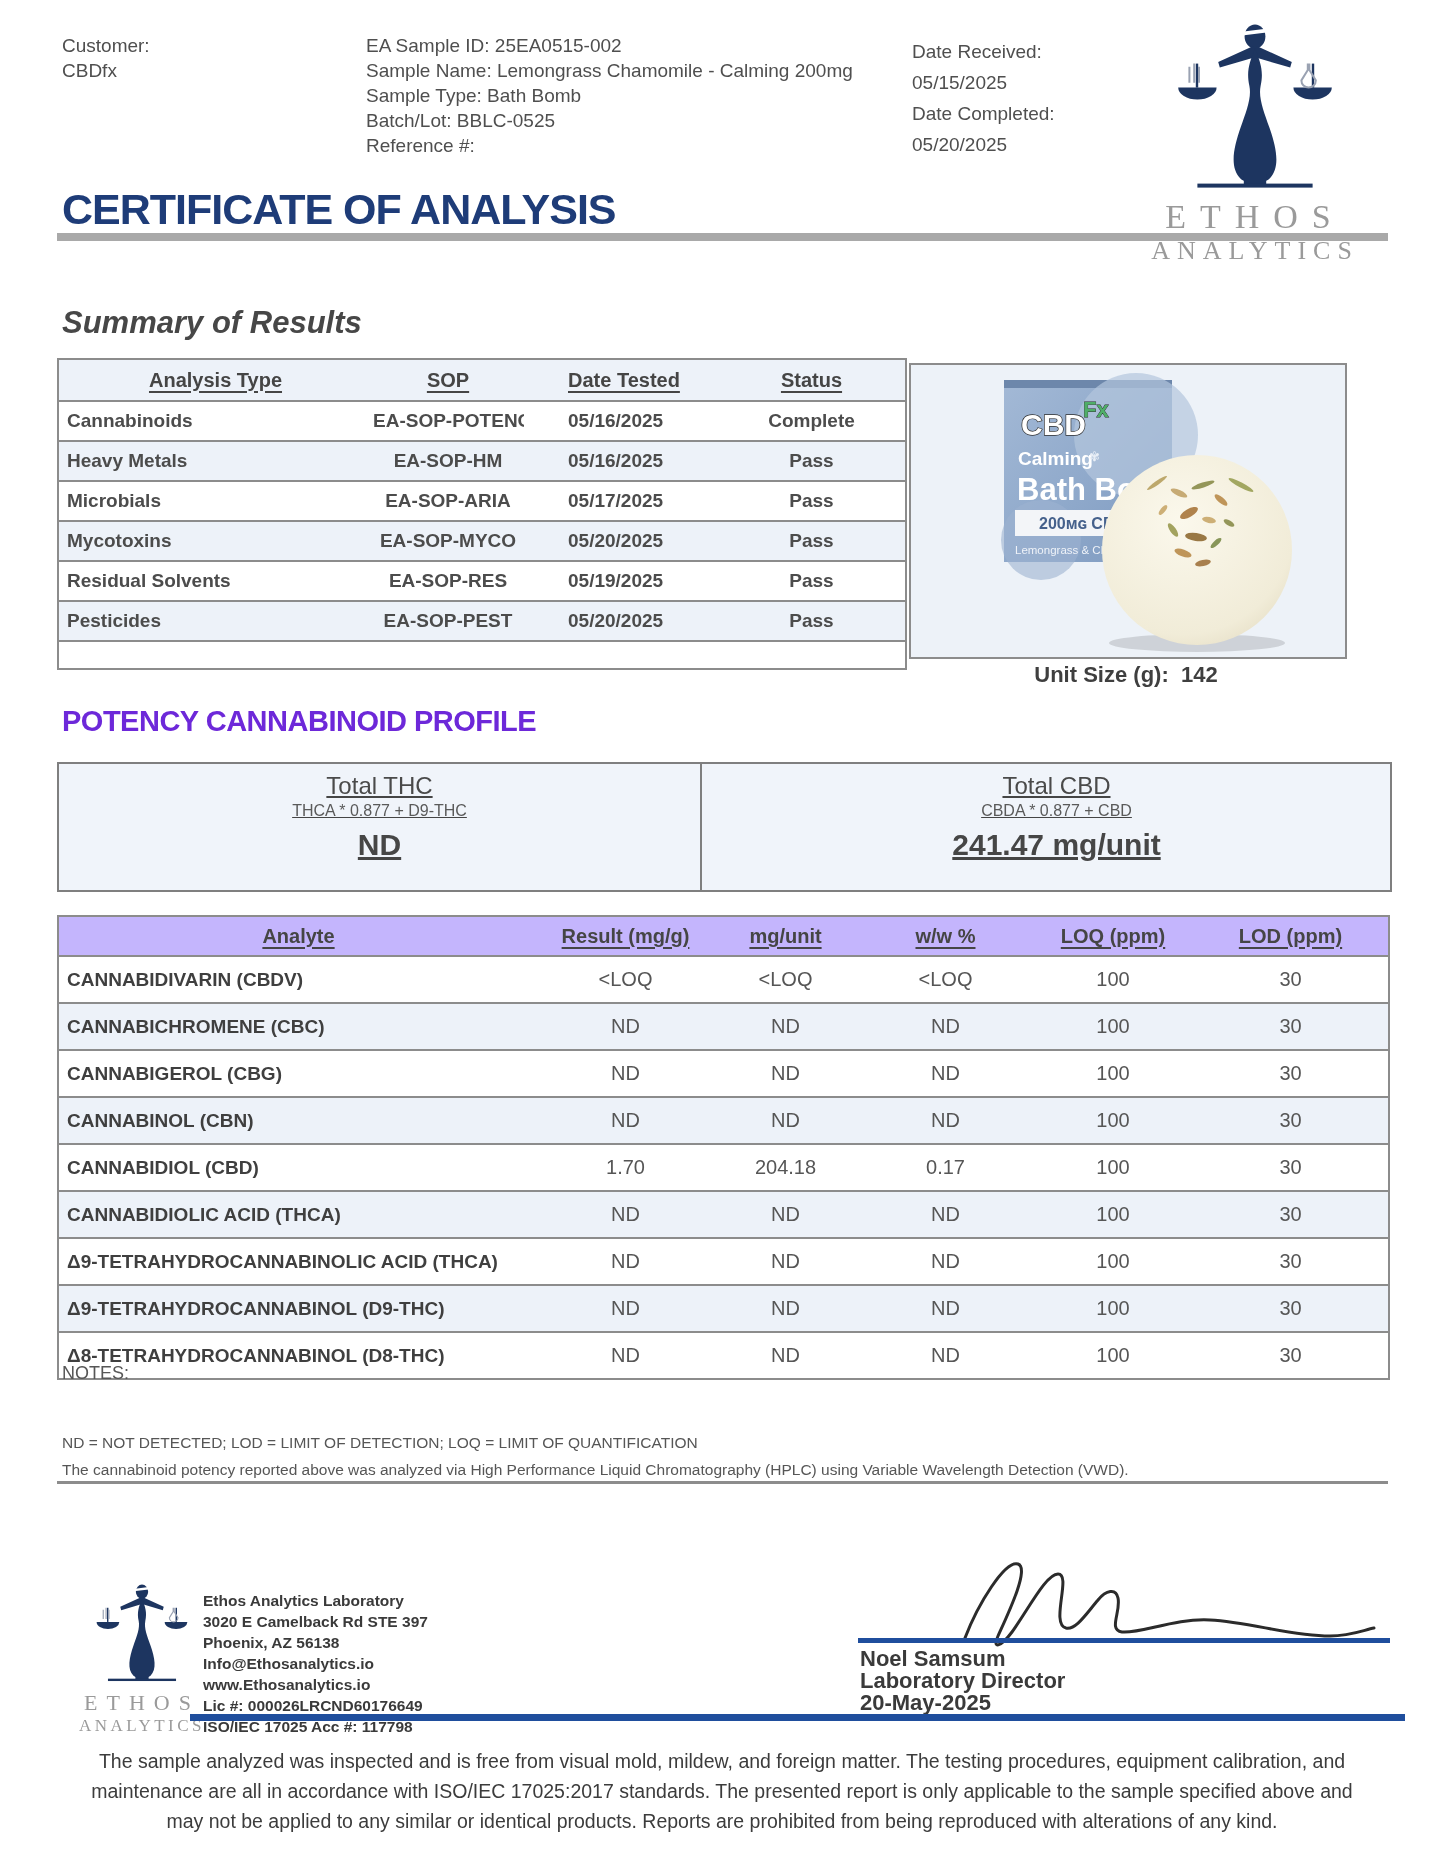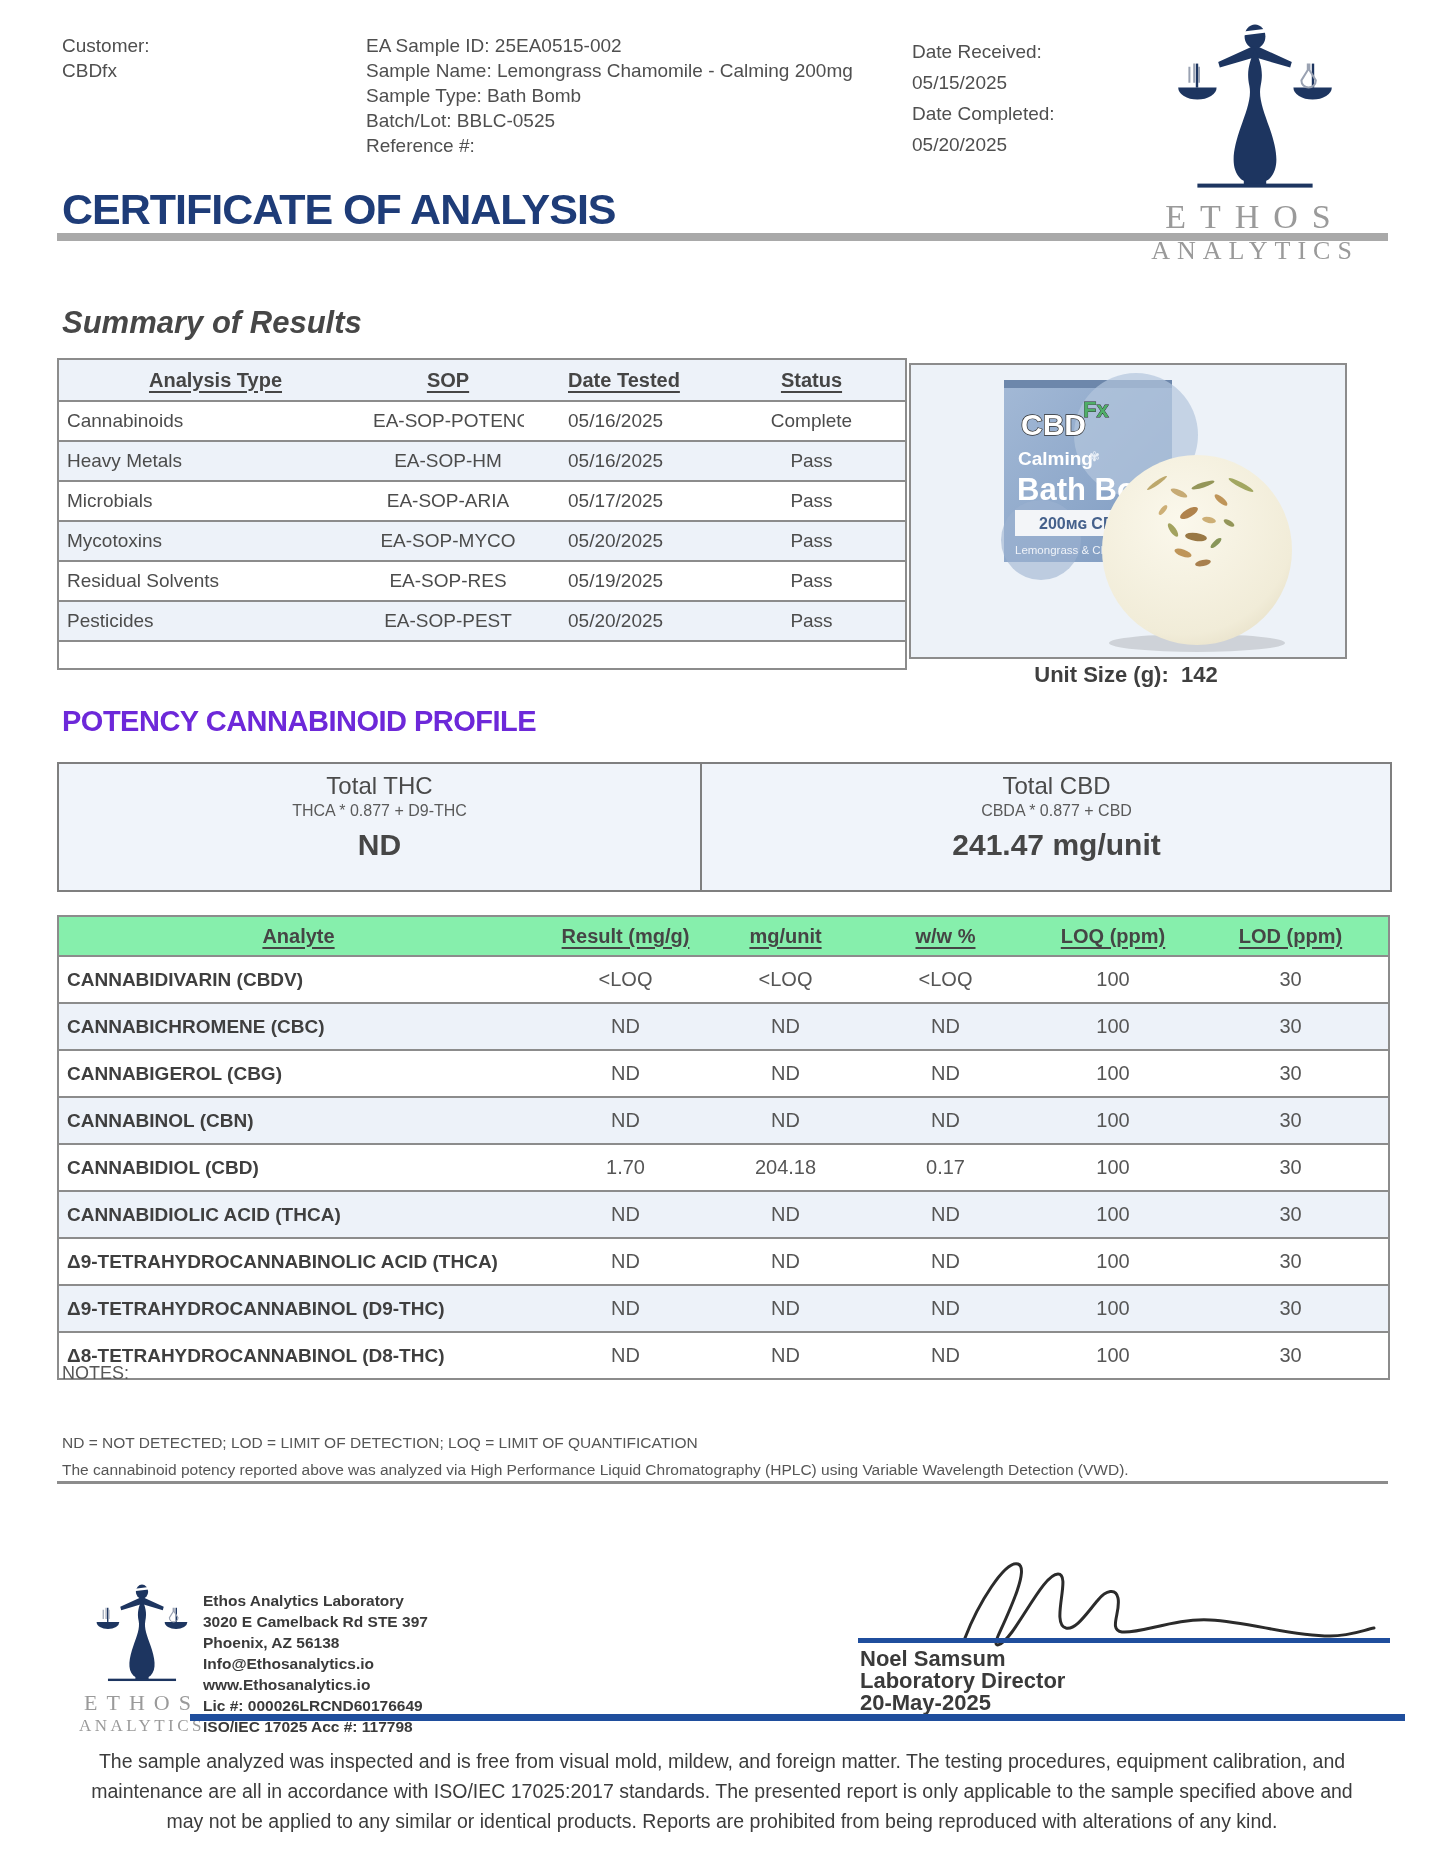--- a/index.html
+++ b/index.html
@@ -24,37 +24,37 @@
   .sec-title2{font-size:29px;font-weight:700;color:#6d28d9;letter-spacing:-0.5px;}
 
   
   table{border-collapse:collapse;table-layout:fixed;}
   .grid{border:2px solid #8c8c8c;}
   .grid th,.grid td{border-top:2px solid #8c8c8c;border-bottom:2px solid #8c8c8c;overflow:hidden;white-space:nowrap;}
   .grid th{font-size:20px;font-weight:700;color:#454545;text-decoration:underline;text-underline-offset:4px;}
   .grid td{font-size:19px;color:#4c4c4c;}
   .summary-table{width:848px;}
   .summary-table th{height:38px;}
-  .summary-table td{height:36px;font-weight:400;}
+  .summary-table td{height:36px;font-weight:700;}
   .summary-table thead tr{background:#edf2f9;}
   .summary-table tbody tr:nth-child(even){background:#edf2f9;}
   .summary-table tbody tr:nth-child(odd){background:#ffffff;}
   .analyte-table{width:1331px;}
   .analyte-table th{height:36px;}
   .analyte-table td{height:43px;font-weight:400;font-size:20px;color:#565656;}
   .analyte-table td:first-child{font-weight:700;font-size:19px;color:#3f3f3f;}
-  .analyte-table thead tr{background:#86efac;}
+  .analyte-table thead tr{background:#c4b5fd;}
   .analyte-table tbody tr:nth-child(even){background:#edf2f9;}
   .analyte-table tbody tr:nth-child(odd){background:#ffffff;}
   .c-l{text-align:left;padding-left:8px;}
   .c-c{text-align:center;}
   .c-dl{text-align:left;padding-left:44px;}
 
   
-  .totals{display:flex;border:2px solid #7f7f7f;background:#f0f4fa;width:1331px;height:126px;}
+  .totals{display:flex;border:2px solid #7f7f7f;background:#f0f4fa;width:1331px;height:126px;text-decoration:underline;}
   .tot-cell{flex:0 0 auto;text-align:center;padding-top:8px;box-sizing:border-box;}
   .tot-cell+.tot-cell{border-left:2px solid #7f7f7f;}
   .tot-label{font-size:24px;color:#4a4a4a;}
   .tot-formula{font-size:16px;color:#5a5a5a;margin-top:2px;}
   .tot-value{font-size:30px;font-weight:700;color:#464646;margin-top:8px;}
 
   
   .photo-box{border:2px solid #8c8c8c;background:#eef2f8;}
   .unit-size{font-size:22px;font-weight:700;color:#3f3f3f;text-align:center;}
 

